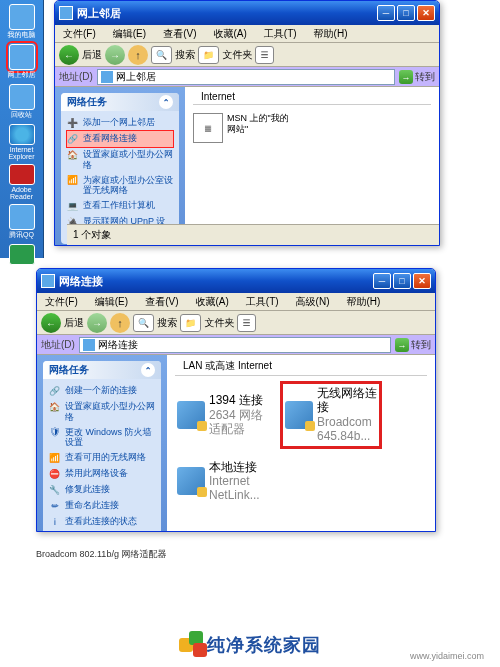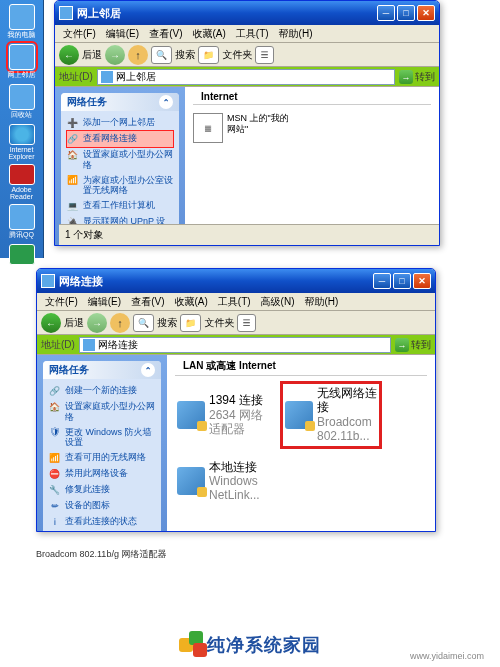--- a/index.html
+++ b/index.html
@@ -12,56 +12,56 @@
 .dicon-img.sel{outline:2px solid #ff2020;outline-offset:1px}
 .dicon-lbl{color:#fff;font-size:7px;text-align:center;line-height:1;margin-top:1px}
 .win{position:absolute;background:#ece9d8;border:1px solid #0831d9;border-radius:5px 5px 0 0;box-shadow:2px 2px 6px rgba(0,0,0,.3)}
 .win1{left:54px;top:0;width:386px;height:246px}
 .win2{left:36px;top:268px;width:400px;height:264px}
 .titlebar{height:24px;background:linear-gradient(180deg,#3c8cf0 0%,#1050c8 50%,#0838a8 100%);border-radius:4px 4px 0 0;display:flex;align-items:center;padding:0 4px;color:#fff;font-size:11px;font-weight:bold}
 .titlebar .ticon{width:14px;height:14px;background:#5ba8e8;margin-right:4px;border:1px solid #fff}
 .titlebar .spacer{flex:1}
 .tbtn{width:18px;height:16px;margin-left:2px;background:linear-gradient(180deg,#4890e8,#1050b0);border:1px solid #fff;border-radius:2px;color:#fff;font-size:9px;display:flex;align-items:center;justify-content:center;cursor:pointer}
 .tbtn.close{background:linear-gradient(180deg,#f0703a,#d03808)}
-.menubar{height:18px;background:#ece9d8;display:flex;align-items:center;padding:0 4px;font-size:10px;gap:2px;border-bottom:1px solid #aca899}
+.menubar{height:18px;background:#ece9d8;display:flex;align-items:center;padding:0 4px;font-size:10px;gap:9px;border-bottom:1px solid #aca899}
 .menubar span{padding:1px 4px;cursor:pointer}
 .toolbar{height:24px;background:#ece9d8;display:flex;align-items:center;padding:0 4px;gap:3px;border-bottom:1px solid #aca899}
 .tbicon{width:20px;height:20px;border-radius:10px;display:flex;align-items:center;justify-content:center;font-size:10px;color:#fff;cursor:pointer}
 .tbicon.back{background:linear-gradient(180deg,#4dc040,#2a8020)}
 .tbicon.fwd{background:linear-gradient(180deg,#a0d89a,#70b068)}
 .tbicon.search{background:#fff;border:1px solid #888;color:#333;font-size:9px;border-radius:3px;width:auto;padding:0 4px;height:18px}
 .tbicon.up{background:#f0c060;color:#333;font-size:11px}
 .tlabel{font-size:10px;cursor:pointer}
-.addrbar{height:20px;background:#84cc16;display:flex;align-items:center;padding:0 4px;gap:4px;font-size:10px;border-bottom:1px solid #aca899}
+.addrbar{height:20px;background:#c4b5fd;display:flex;align-items:center;padding:0 4px;gap:4px;font-size:10px;border-bottom:1px solid #aca899}
 .addrbar .addrlabel{color:#444}
 .addrbar .addrbox{flex:1;height:16px;background:#fff;border:1px solid #7f9db9;display:flex;align-items:center;padding:0 3px;gap:3px}
 .addrbar .addrbox .abicon{width:12px;height:12px;background:#5ba8e8}
 .addrbar .go{color:#333;cursor:pointer;display:flex;align-items:center;gap:2px}
 .addrbar .go .goicon{width:14px;height:14px;background:linear-gradient(180deg,#6bc85b,#3a9a2a);border-radius:3px;color:#fff;font-size:9px;display:flex;align-items:center;justify-content:center}
 .body{display:flex;height:calc(100% - 86px);background:#fef9c3}
 .sidepane{width:130px;background:linear-gradient(180deg,#7aa8e8 0%,#6090d8 100%);padding:6px;overflow:hidden}
 .panel{background:#d6e4f8;border-radius:4px;margin-bottom:6px;overflow:hidden}
 .panel-hd{background:linear-gradient(90deg,#fff 0%,#c6d8f0 100%);height:18px;display:flex;align-items:center;justify-content:space-between;padding:0 6px;font-size:10px;font-weight:bold;color:#1050a8;cursor:pointer}
 .panel-hd .chev{width:14px;height:14px;border-radius:7px;background:#fff;color:#1050a8;font-size:8px;display:flex;align-items:center;justify-content:center}
 .panel-body{padding:4px 6px}
 .panel-item{display:flex;align-items:flex-start;gap:4px;font-size:9px;color:#1050a8;padding:2px 0;cursor:pointer;line-height:1.2}
 .panel-item.hl{background:#ffb8b0;outline:1px solid #ff2020}
 .pi-icon{width:12px;height:12px;flex-shrink:0;display:flex;align-items:center;justify-content:center;font-size:9px}
 .content{flex:1;background:#fff;position:relative;overflow:auto}
-.section-hd{font-size:10px;font-weight:bold;padding:4px 8px 2px;border-bottom:1px solid #ccc;margin:0 8px}
+.section-hd{font-size:10px;font-weight:normal;padding:4px 8px 2px;border-bottom:1px solid #ccc;margin:0 8px}
 .fileicon{display:flex;align-items:flex-start;gap:4px;padding:8px;cursor:pointer}
 .fileicon .fimg{width:30px;height:30px;background:#fff;border:1px solid #888;display:flex;align-items:center;justify-content:center;font-size:8px;color:#666}
 .fileicon .ftxt{font-size:9px;max-width:70px;line-height:1.2}
 .conn-grid{display:flex;gap:12px;padding:8px;flex-wrap:wrap}
 .conn{display:flex;align-items:center;gap:4px;cursor:pointer;padding:2px}
 .conn.hl{outline:3px solid #e02020}
 .conn .cimg{width:28px;height:28px;background:linear-gradient(135deg,#6bb0e8,#3a80c0);border-radius:3px;position:relative}
 .conn .cimg::after{content:"";position:absolute;right:-2px;bottom:-2px;width:10px;height:10px;background:#f0c040;border-radius:2px}
 .conn .ctxt{font-size:12px;line-height:1.2;max-width:60px}
-.statusbar{position:absolute;bottom:0;left:4px;right:0;height:18px;background:#ece9d8;border-top:1px solid #aca899;font-size:10px;padding:10px 6px;display:flex;align-items:center}
+.statusbar{position:absolute;bottom:0;left:12px;right:0;height:18px;background:#ece9d8;border-top:1px solid #aca899;font-size:10px;padding:10px 6px;display:flex;align-items:center}
 .nstatus{position:absolute;left:36px;top:548px;font-size:9px;color:#333}
 .footer{position:absolute;bottom:8px;left:0;right:0;display:flex;align-items:center;justify-content:center;}
 .footer .flogo{width:28px;height:28px;position:relative}
 .footer .flogo .petal{position:absolute;width:14px;height:14px;border-radius:3px}
 .footer .ftxt{font-size:18px;font-weight:bold;color:#2050a0;letter-spacing:1px}
 .footer .furl{position:absolute;right:16px;bottom:-2px;font-size:9px;color:#888}
 </style>
 </head>
 <body>
 
@@ -251,45 +251,45 @@
             <div class="panel-item">
               <span class="pi-icon">⛔</span>
               <span>禁用此网络设备</span>
             </div>
             <div class="panel-item">
               <span class="pi-icon">🔧</span>
               <span>修复此连接</span>
             </div>
             <div class="panel-item">
               <span class="pi-icon">✏</span>
-              <span>设备的图标</span>
+              <span>重命名此连接</span>
             </div>
             <div class="panel-item">
               <span class="pi-icon">ℹ</span>
               <span>查看此连接的状态</span>
             </div>
             <div class="panel-item"></div>
           </div>
       </div>
 
     </div>
     <div class="content">
       <div class="section-hd">LAN 或高速 Internet</div>
       <div class="conn-grid" id="w2conns">
           <div class="conn">
             <div class="cimg"></div>
             <div class="ctxt">1394 连接<br><span style="color:#888">2634 网络适配器</span></div>
           </div>
           <div class="conn hl">
             <div class="cimg"></div>
-            <div class="ctxt">无线网络连接<br><span style="color:#888">Broadcom 802.11b...</span></div>
+            <div class="ctxt">无线网络连接<br><span style="color:#888">Broadcom 645.84b...</span></div>
           </div>
           <div class="conn">
             <div class="cimg"></div>
-            <div class="ctxt">本地连接<br><span style="color:#888">Windows NetLink...</span></div>
+            <div class="ctxt">本地连接<br><span style="color:#888">Internet NetLink...</span></div>
           </div>
         </div>
     </div>
   </div>
 </div>
 
 <div class="nstatus">Broadcom 802.11b/g 网络适配器</div>
 
 <div class="footer">
   <div class="flogo">

